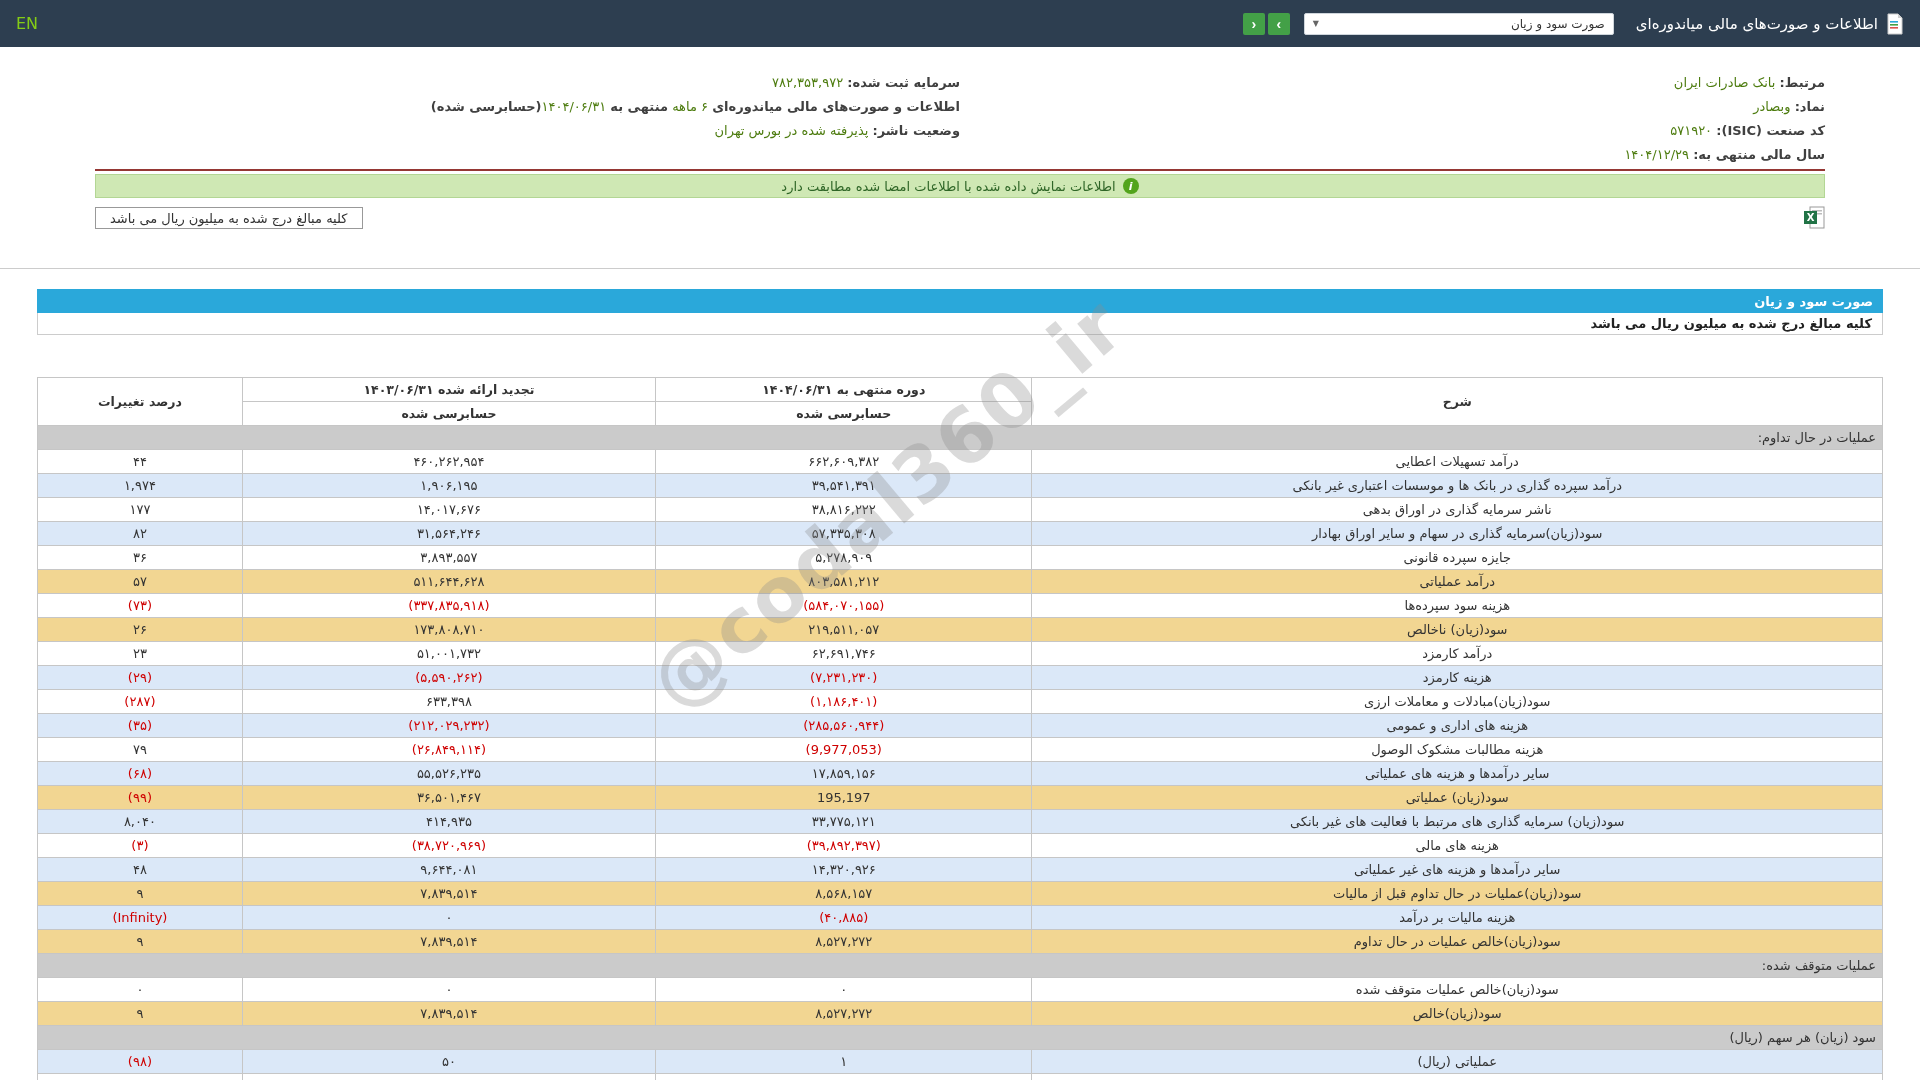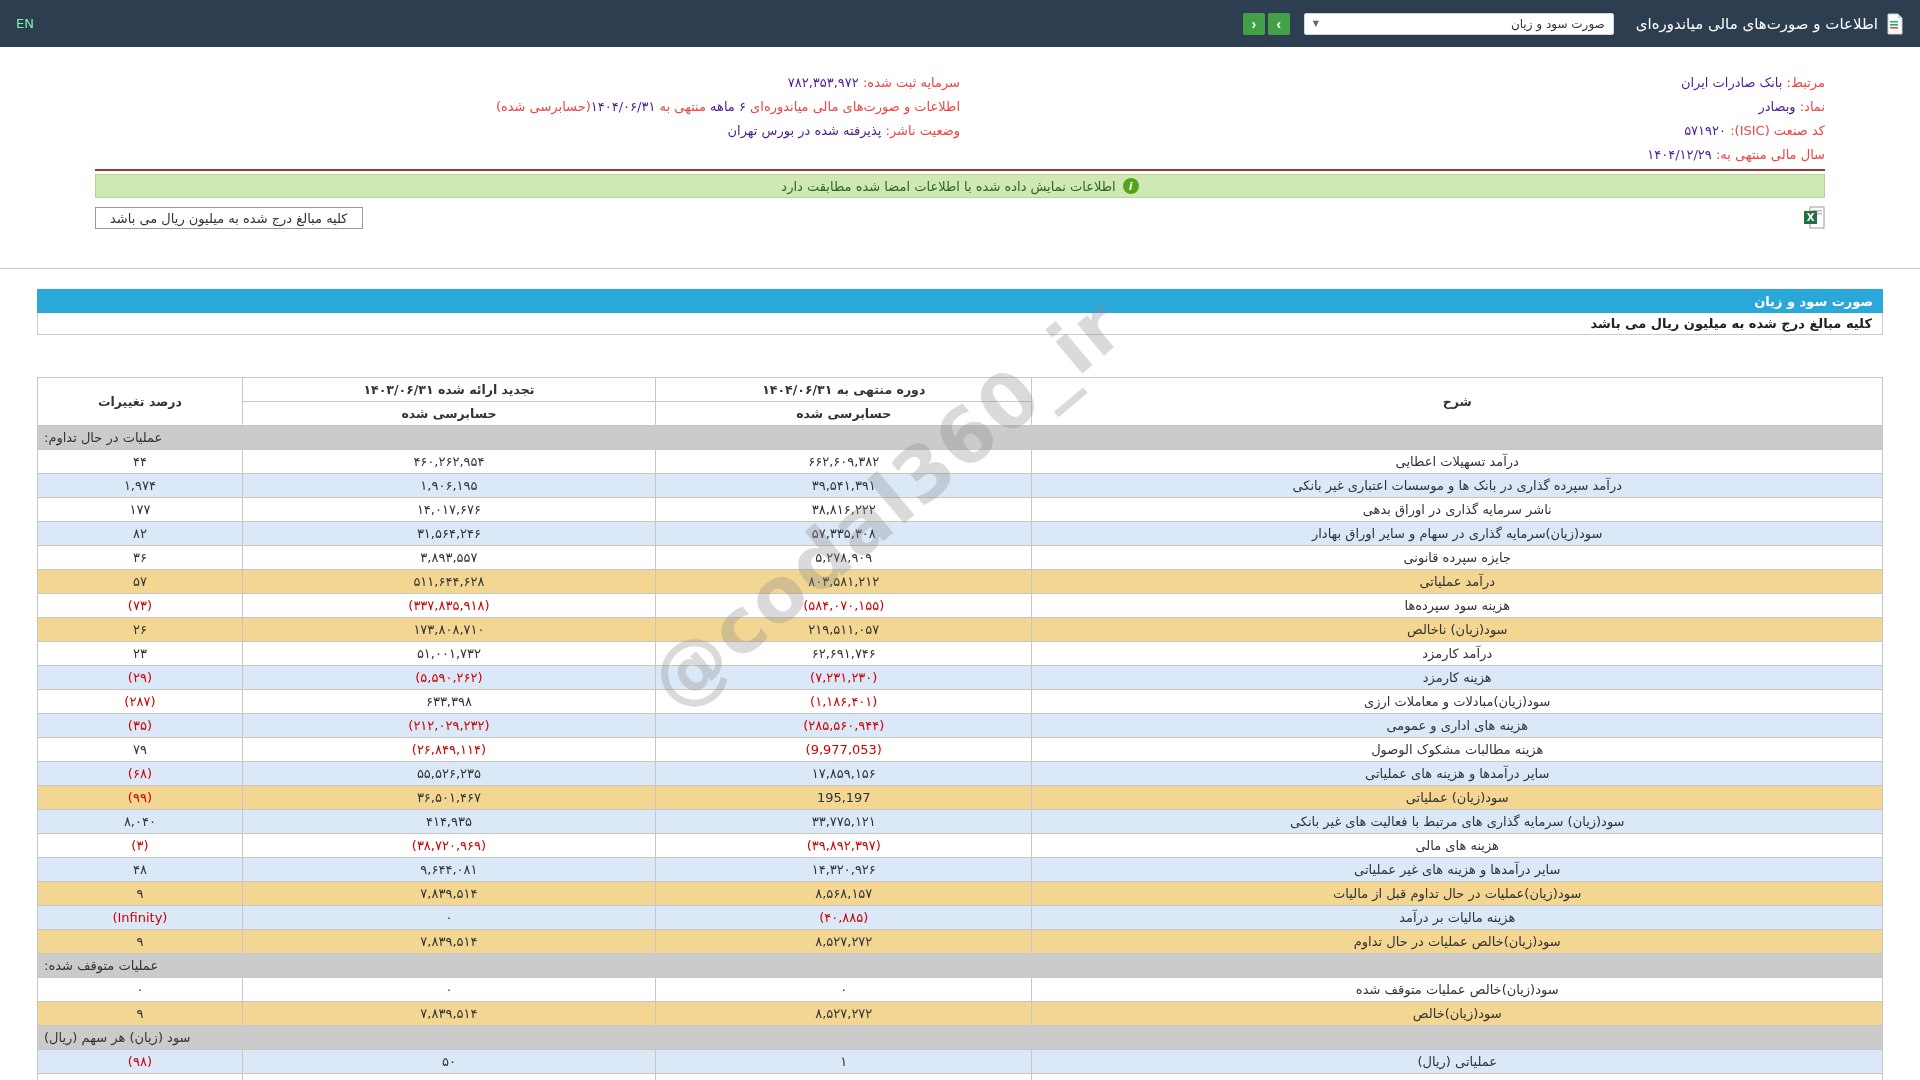--- a/index.html
+++ b/index.html
@@ -14,29 +14,29 @@
   .doc-icon{display:flex;align-items:center}
   .select{width:310px;height:22px;background:#fff;border-radius:2px;margin-right:22px;
     display:flex;align-items:center;justify-content:space-between;padding:0 8px;
     font-size:12px;color:#333;cursor:pointer;border:1px solid #cfd6dc}
   .select .caret{font-size:8px;color:#666}
   .nav-btns{display:flex;gap:3px;margin-right:14px}
   .navbtn{width:22px;height:22px;background:#43a047;color:#fff;border:none;border-radius:2px;
     font-size:14px;font-weight:bold;display:flex;align-items:center;justify-content:center;
     cursor:pointer;line-height:1}
   .spacer{flex:1}
-  .lang{color:#86efac;font-size:13px;cursor:pointer}
+  .lang{color:#84cc16;font-size:16px;cursor:pointer}
 
   
   .info{margin:24px 95px 0;border-bottom:2px solid #953734;padding-bottom:2px}
   .info-cols{display:flex}
   .info-col{width:50%}
   .info-row{height:24px;line-height:24px;font-size:13px;white-space:nowrap}
-  .info-row .lbl{color:#ef4444;font-weight:normal}
-  .info-row .val{color:#4c1d95}
+  .info-row .lbl{color:#404040;font-weight:bold}
+  .info-row .val{color:#4d7c0f}
 
   
   .notice{margin:3px 95px 0;height:24px;background:#cfe8b4;border:1px solid #b3d694;
     display:flex;align-items:center;justify-content:center;gap:7px;color:#2f6627;font-size:13px}
   .info-icon{width:16px;height:16px;border-radius:50%;background:#52a41c;color:#fff;
     font-size:11px;font-weight:bold;font-style:italic;display:flex;align-items:center;
     justify-content:center;flex:0 0 16px}
 
   
   .units-row{margin:8px 95px 0;display:flex;justify-content:space-between;align-items:center}
@@ -54,21 +54,21 @@
 
   table{width:100%;border-collapse:collapse;table-layout:fixed;font-size:13px;margin-top:42px}
   col.c-desc{width:46.1%} col.c-v1{width:20.4%} col.c-v2{width:22.4%} col.c-pct{width:11.1%}
   th,td{border:1px solid #c6c6c6;height:24px;padding:1px 6px;text-align:center;color:#333;
     overflow:hidden;white-space:nowrap}
   thead th{font-weight:bold;background:#fff;font-size:12.5px}
   td.desc{text-align:center}
   tbody tr:nth-child(odd){background:#dbe8f8}
   tbody tr:nth-child(even){background:#fff}
   tbody tr.section{background:#cbcbcb !important}
-  tbody tr.section td{text-align:left}
+  tbody tr.section td{text-align:right}
   tbody tr.highlight{background:#f2d692 !important}
   td.neg{color:#cf0000}
 
   .watermark{position:absolute;top:170px;left:555px;transform:rotate(-40deg);
     font-size:76px;font-weight:bold;color:rgba(140,140,140,.32);letter-spacing:2px;
     pointer-events:none;direction:ltr;z-index:5}
 </style>
 </head>
 <body>
 

